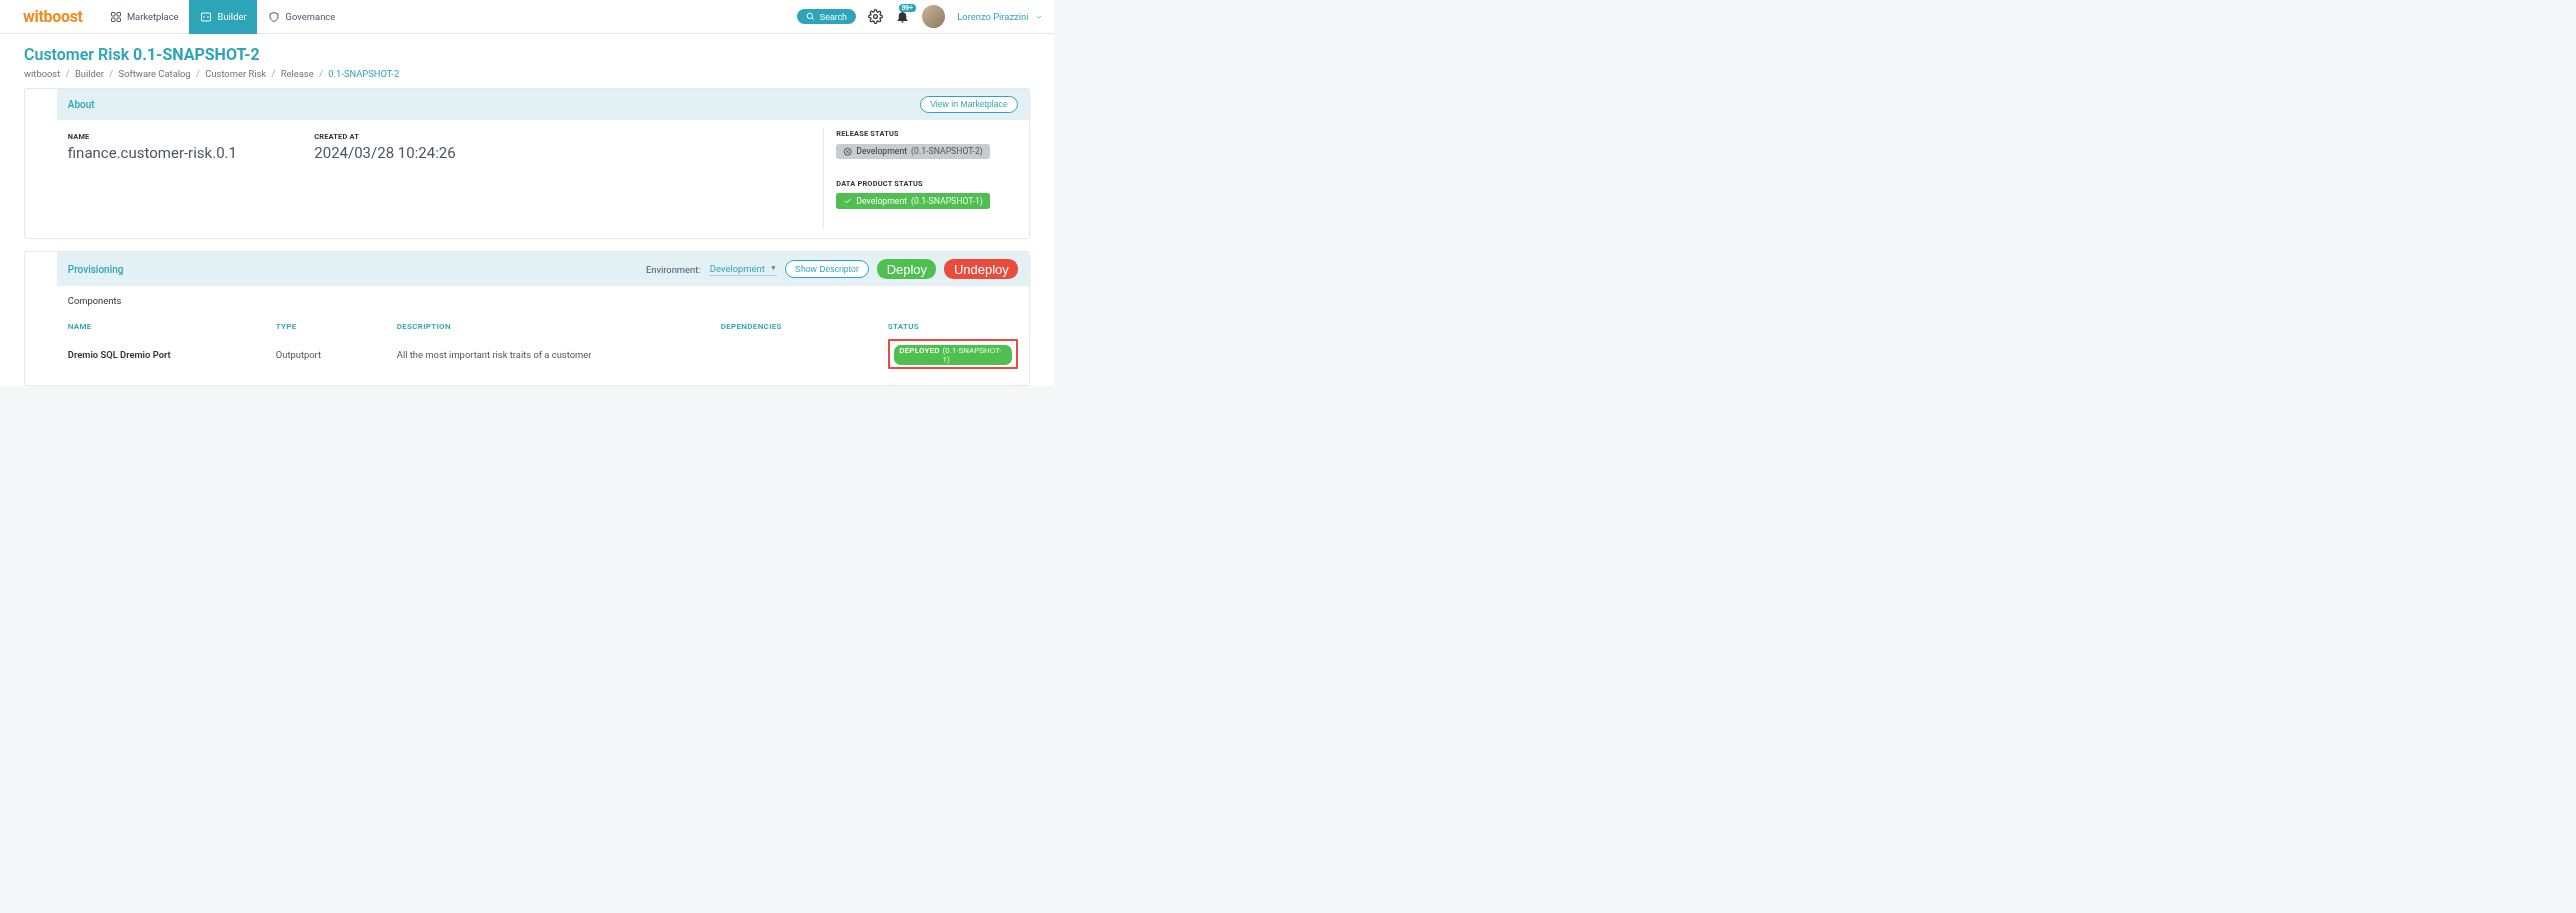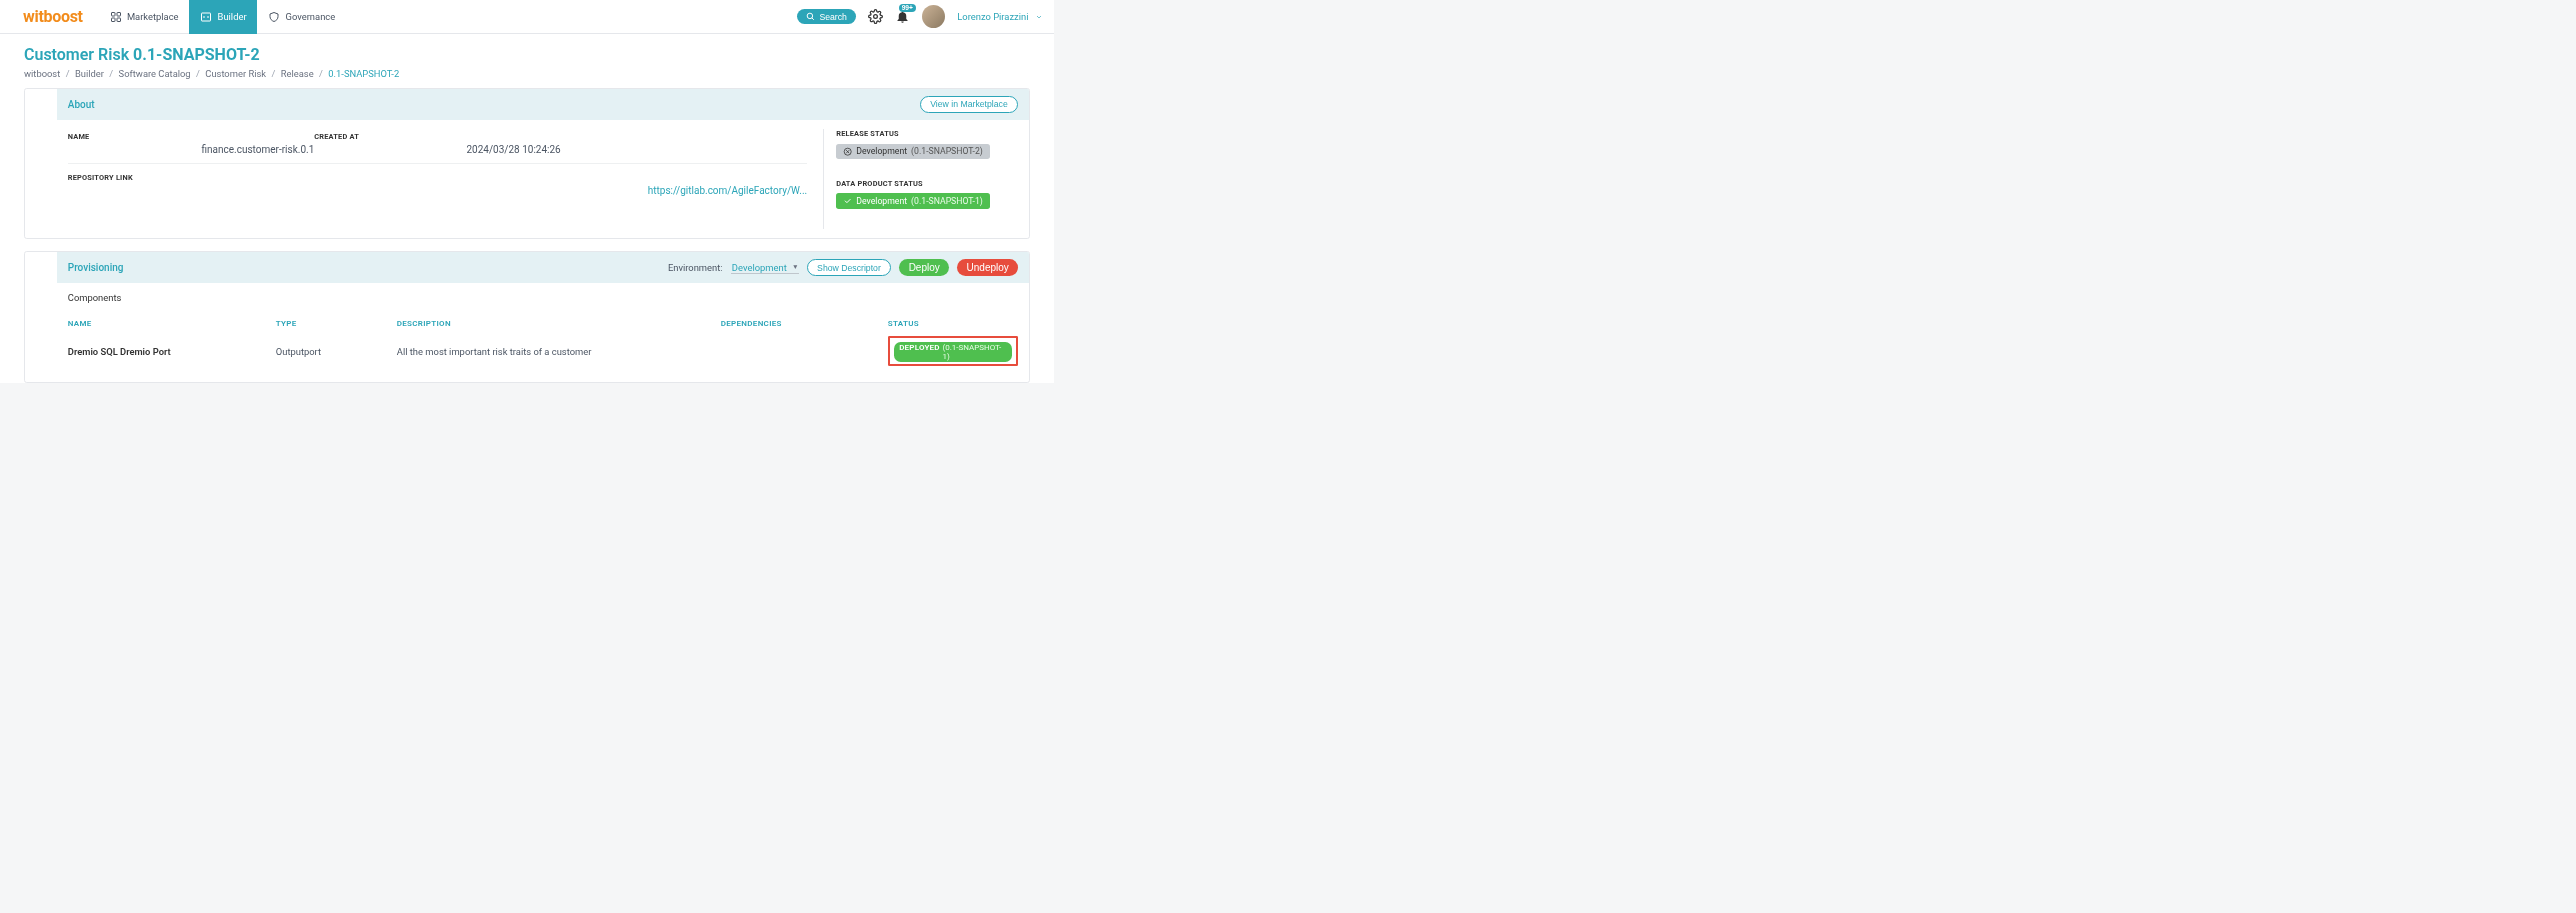--- a/index.html
+++ b/index.html
@@ -108,21 +108,21 @@
   cursor: pointer;
 }
 .card-body { padding: 9.4px 10.8px; display: flex; gap: 16px; }
 .about-left { flex: 1; }
 .about-right { width: 195px; border-left: 0.7px solid #e5e7eb; padding-left: 12px; }
 
 .field-row { display: flex; gap: 0; border-bottom: 0.7px solid #eef0f1; padding: 2.7px 0 8px; margin-bottom: 6.7px; }
 .field-row:last-child { border-bottom: none; margin-bottom:0; }
 .field { flex: 1; min-width: 0; }
 .field-label { font-size: 7.4px; font-weight: 700; color: #333; letter-spacing: 0.2px; margin-bottom: 2.7px; }
-.field-value { font-size: 10px; color: #4b5563; text-align: right; }
+.field-value { font-size: 15px; color: #4b5563; }
 .field-value.link { color: #2ca5b8; cursor: pointer; }
 
 .status-label { font-size: 7.4px; font-weight: 700; color: #333; margin-bottom: 5.4px; letter-spacing: 0.2px; }
 .pill {
   border-radius: 2.7px;
   padding: 2.7px 6.7px;
   font-size: 8.7px;
   display: inline-flex;
   align-items: center;
   gap: 4px;
@@ -131,21 +131,21 @@
 .pill.gray span.sub { color: #555; }
 .pill.green { background: #4fbf4f; color: #fff; }
 .pill.green span.sub { color: #eafce9; }
 .status-block { margin-bottom: 20px; }
 
 
 .prov-header-right { display: flex; align-items: center; gap: 8px; }
 .env-label { color: #4b5563; font-size: 9.4px; }
 .env-select { color: #2ca5b8; font-size: 9.4px; border-bottom: 0.7px solid #bfc6cc; padding: 0.7px 12px 0.7px 1.3px; position: relative; cursor: pointer; }
 .env-select .caret { position: absolute; right: 0; top: 2px; color: #6b7280; font-size: 6.7px; }
-.solid-btn { border: none; border-radius: 9.4px; padding: 2.7px 9.4px; font-size: 10px; color: #fff; cursor: pointer; }
+.solid-btn { border: none; border-radius: 9.4px; padding: 2.7px 9.4px; font-size: 13px; color: #fff; cursor: pointer; }
 .solid-btn.green { background: #4fbf4f; }
 .solid-btn.red { background: #e74c3c; }
 
 .comp-body { padding: 9.4px 10.8px 12px; }
 .comp-title { font-size: 9.4px; color: #333; margin-bottom: 12px; }
 .table-head, .table-row { display: flex; padding: 4px 0; align-items:center; }
 .col-name { width: 208px; }
 .col-type { width: 121px; }
 .col-desc { width: 324px; }
 .col-dep  { width: 167px; }
@@ -266,26 +266,20 @@
           <div class="field-row">
             <div class="field">
               <div class="field-label">NAME</div>
               <div class="field-value">finance.customer-risk.0.1</div>
             </div>
             <div class="field">
               <div class="field-label">CREATED AT</div>
               <div class="field-value">2024/03/28 10:24:26</div>
             </div>
             <div class="field"></div>
-          </div>
-          <div class="field-row">
-            <div class="field">
-              <div class="field-label">REPOSITORY LINK</div>
-              <div class="field-value link">https://gitlab.com/AgileFactory/W...</div>
-            </div>
           </div>
         </div>
         <div class="about-right">
           <div class="status-block">
             <div class="status-label">RELEASE STATUS</div>
             <div class="pill gray">
               <svg width="9.4" height="9.4" viewBox="0 0 24 24" fill="none" stroke="#333" stroke-width="2">
                   <circle cx="12" cy="12" r="9"></circle>
                   <line x1="8" y1="8" x2="16" y2="16"></line>
                   <line x1="16" y1="8" x2="8" y2="16"></line>

